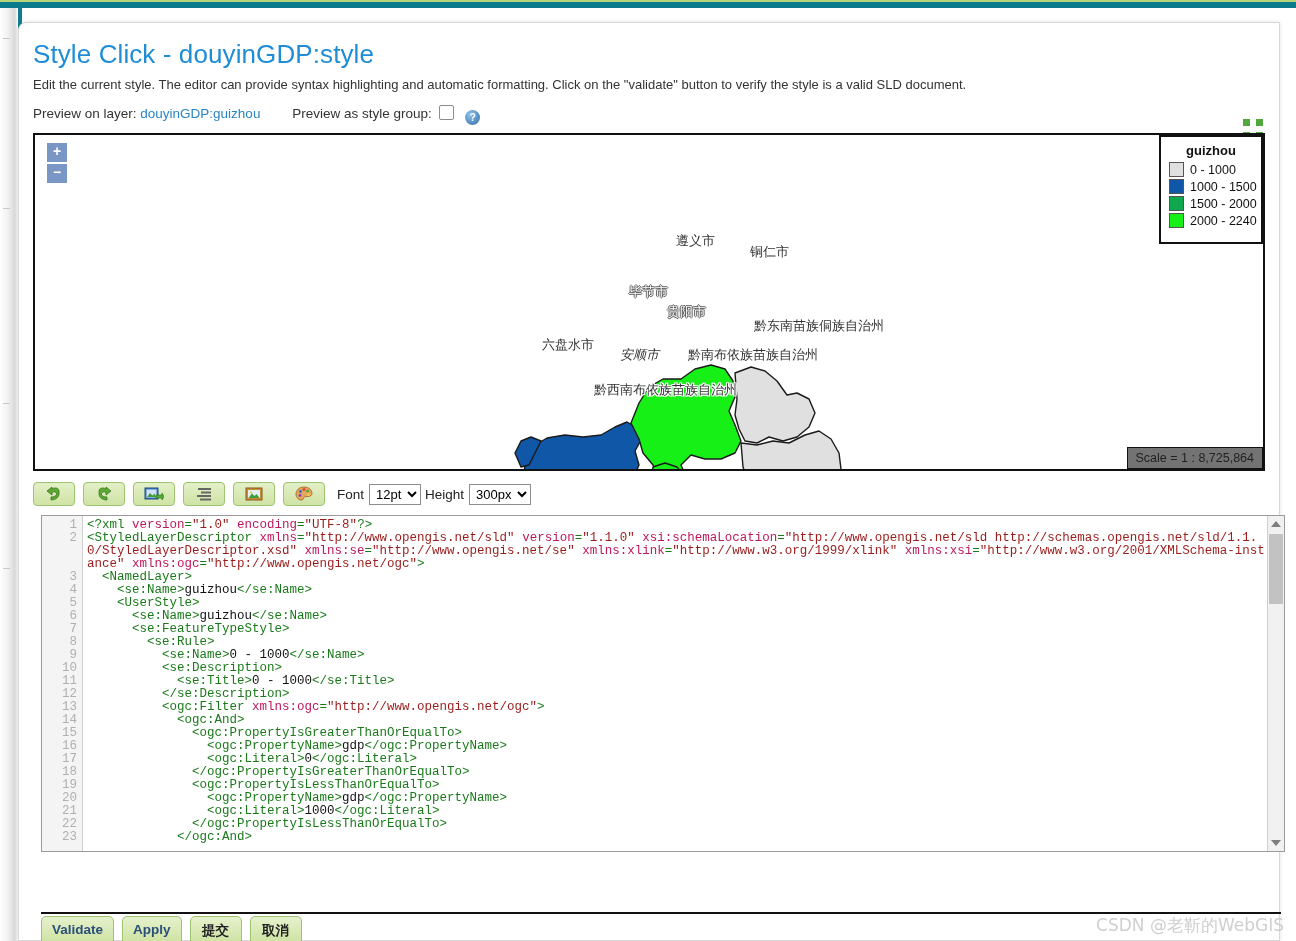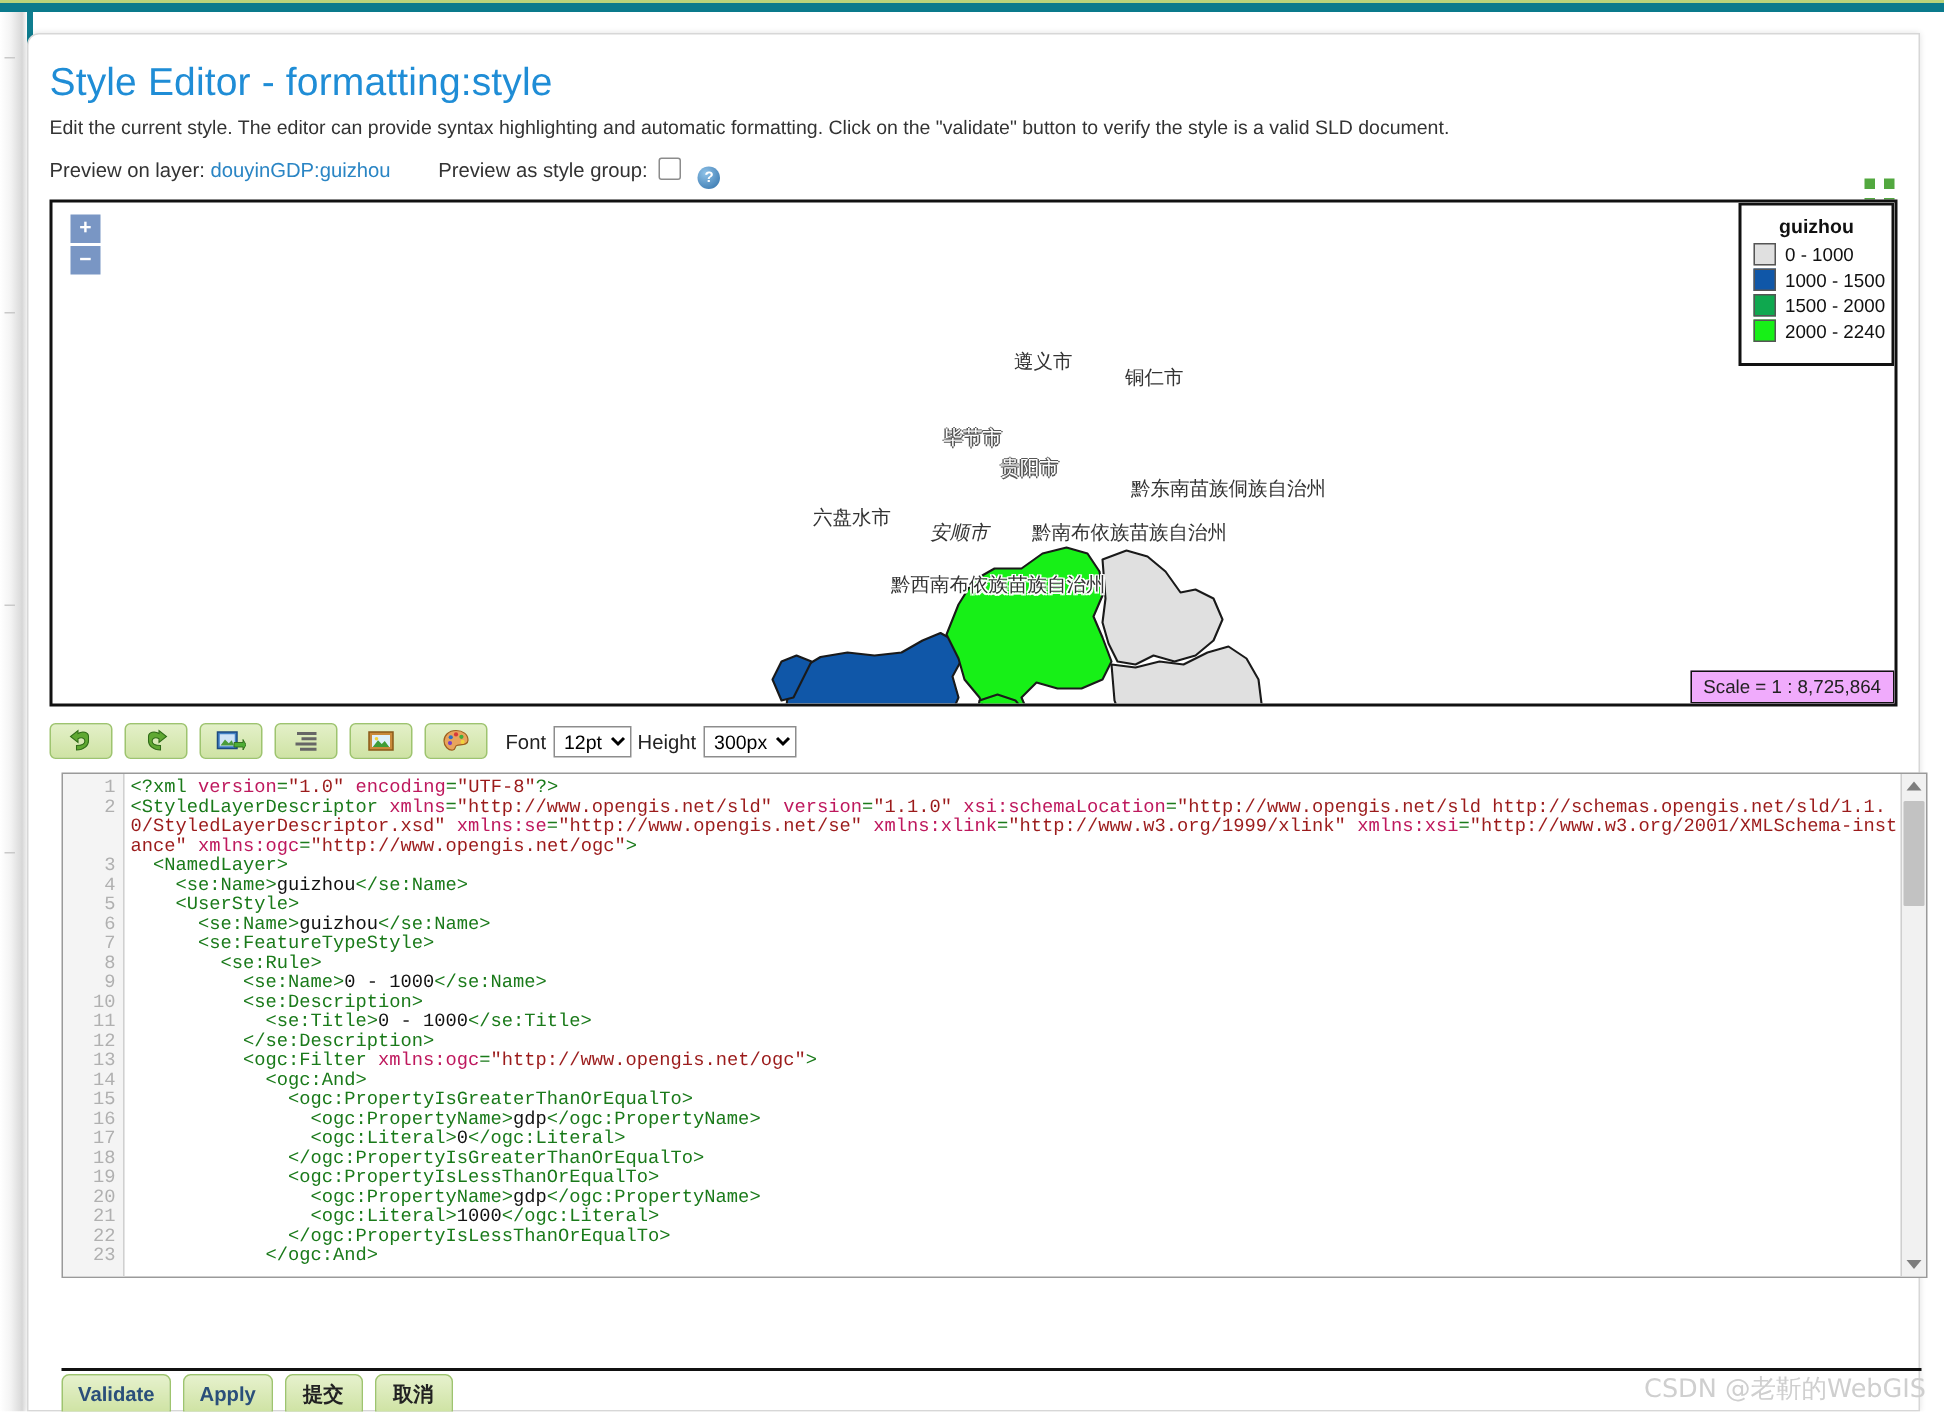--- a/index.html
+++ b/index.html
@@ -70,21 +70,21 @@
      font-size:13px;color:#333;white-space:nowrap;
      text-shadow:1px 0 #fff,-1px 0 #fff,0 1px #fff,0 -1px #fff,1px 1px #fff,-1px -1px #fff,1px -1px #fff,-1px 1px #fff;}
   .mlabel.w{color:#fff;text-shadow:1px 0 #555,-1px 0 #555,0 1px #555,0 -1px #555;}
 
   .legend{position:absolute;right:0;top:0;width:104px;background:#fff;
      border:2px solid #111;padding:6px 8px 12px 8px;box-sizing:border-box;z-index:9;}
   .legend .lt{font-weight:bold;font-size:13px;text-align:center;margin-bottom:4px;color:#111;}
   .legend .row{display:flex;align-items:center;margin-bottom:2px;font-size:12.5px;color:#111;white-space:nowrap;}
   .legend .sw{width:13px;height:13px;border:1px solid #555;margin-right:6px;flex:none;}
 
-  .scalebox{position:absolute;right:0;bottom:0;background:#f0abfc;border:1px solid #111;
+  .scalebox{position:absolute;right:0;bottom:0;background:#737373;border:1px solid #111;
      padding:3px 8px;font-size:12.5px;color:#222;z-index:9;}
 
   
   .etoolbar{margin:10px 0 0 14px;height:26px;display:flex;align-items:center;}
   .tbtn{width:42px;height:24px;margin-right:8px;border:1px solid #9ec46f;border-radius:4px;
      background:linear-gradient(to bottom,#e3f0c8,#cfe3a4);position:relative;cursor:pointer;
      display:flex;align-items:center;justify-content:center;box-sizing:border-box;}
   .lbl{font-size:13.5px;color:#222;margin:0 5px 0 4px;}
   .sel{font-size:13px;padding:1px 2px;border:1px solid #8d8d8d;background:#fff;
      font-family:"Liberation Sans",sans-serif;cursor:pointer;}
@@ -137,21 +137,21 @@
 <div class="topblue"></div>
 <div class="leftgutter">
   <div class="gtick" style="top:30px"></div>
   <div class="gtick" style="top:200px"></div>
   <div class="gtick" style="top:395px"></div>
   <div class="gtick" style="top:560px"></div>
 </div>
 
 <div class="card">
 
-  <h1 class="title">Style Editor - formatting:style</h1>
+  <h1 class="title">Style Click - douyinGDP:style</h1>
   <div class="subtitle">Edit the current style. The editor can provide syntax highlighting and automatic formatting. Click on the "validate" button to verify the style is a valid SLD document.</div>
 
 
   <div class="expand-icon">
     <span class="a"></span>
       <span class="b"></span>
       <span class="c"></span>
       <span class="d"></span>
   </div>
 

